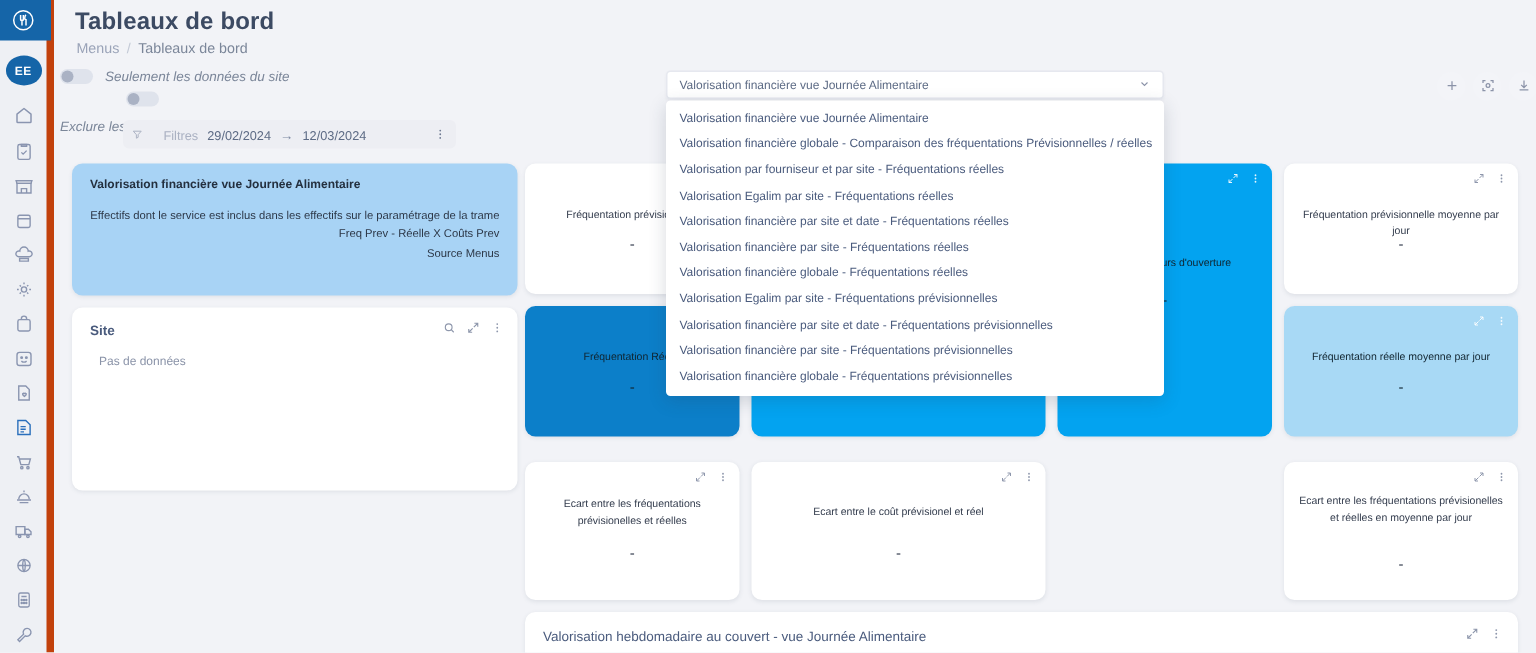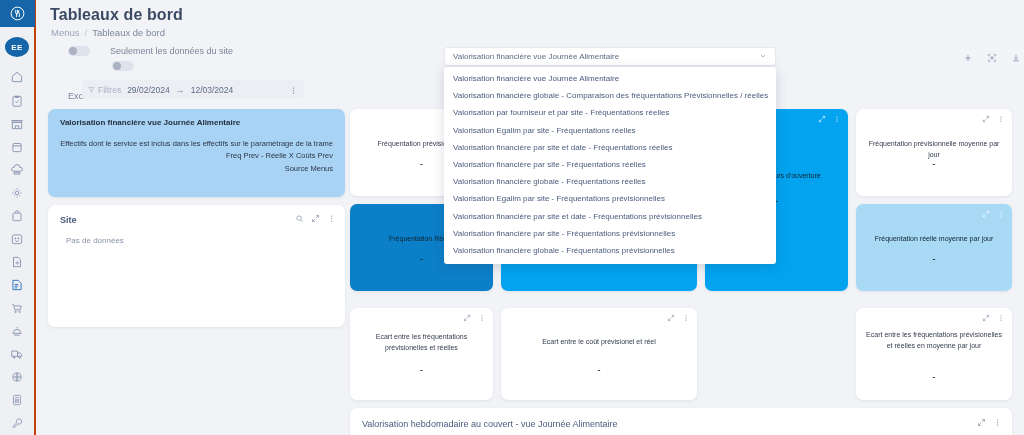--- a/index.html
+++ b/index.html
@@ -9,21 +9,21 @@
     font-family: "Liberation Sans", sans-serif;
     background: #f2f3f7;
   }
   #app { position: relative; width: 1024px; height: 435px; }
 
   
   #sidebar {
     position: absolute; left: 0; top: 0;
     width: 36px; height: 435px;
     background: #eef0f4;
-    border-right: 2px solid #c2410c;
+    border-right: 5px solid #c2410c;
     display: flex; flex-direction: column; align-items: center;
   }
   .logo-box {
     width: 36px; height: 33px; background: #1565a8;
     display: flex; align-items: center; justify-content: center;
   }
   .logo-box svg { display:block; }
   .avatar {
     width: 24px; height: 24px; border-radius: 50%;
     background: #1565a8; color: #fff;
@@ -47,43 +47,43 @@
   }
   #breadcrumb {
     position: absolute; left: 15px; top: 27px;
     font-size: 9.5px; color: #9aa3b8;
     display: flex; gap: 5px; align-items: center;
   }
   #breadcrumb .crumb-current { color: #7b8699; }
   #breadcrumb .crumb-sep { color: #c3c9d6; }
 
   .toggle-row {
-    position: absolute; left: 32px;
-    display: flex; align-items: center; gap: 20px;
+    position: absolute; left: 4px;
+    display: flex; align-items: center; gap: 8px; font-style: italic;
   }
   .toggle-row.r1 { top: 46px; }
   .toggle-row.r2 { top: 61px; flex-direction: column; }
   .switch {
     width: 22px; height: 10px; border-radius: 6px;
     background: #dfe3ec; position: relative;
   }
   .switch::after {
     content: ''; position: absolute; left: 1px; top: 1px;
     width: 8px; height: 8px; border-radius: 50%; background: #aab2c4;
   }
   .toggle-label { font-size: 9px; color: #7b8699; }
 
   #filterbar {
     position: absolute; left: 46px; top: 80px;
     height: 19px; width: 222px;
     background: #edeef3; border-radius: 4px;
     display: flex; align-items: center; padding: 0 6px; gap: 6px;
   }
   .filter-chip {
-    display: flex; align-items: center; gap: 3px;
+    display: flex; align-items: center; gap: 14px;
     font-size: 8.5px; color: #aab1c2;
   }
   .date-val { font-size: 8.5px; color: #5d6b85; }
   .arrow-ico { color: #7e8aa3; font-size: 9px; }
   #filterbar .kebab-ico { margin-left: auto; color: #6f7a92; }
 
   .round-btn {
     position: absolute; top: 48px;
     width: 19px; height: 19px; border-radius: 50%;
     background: #f3f4f8;

